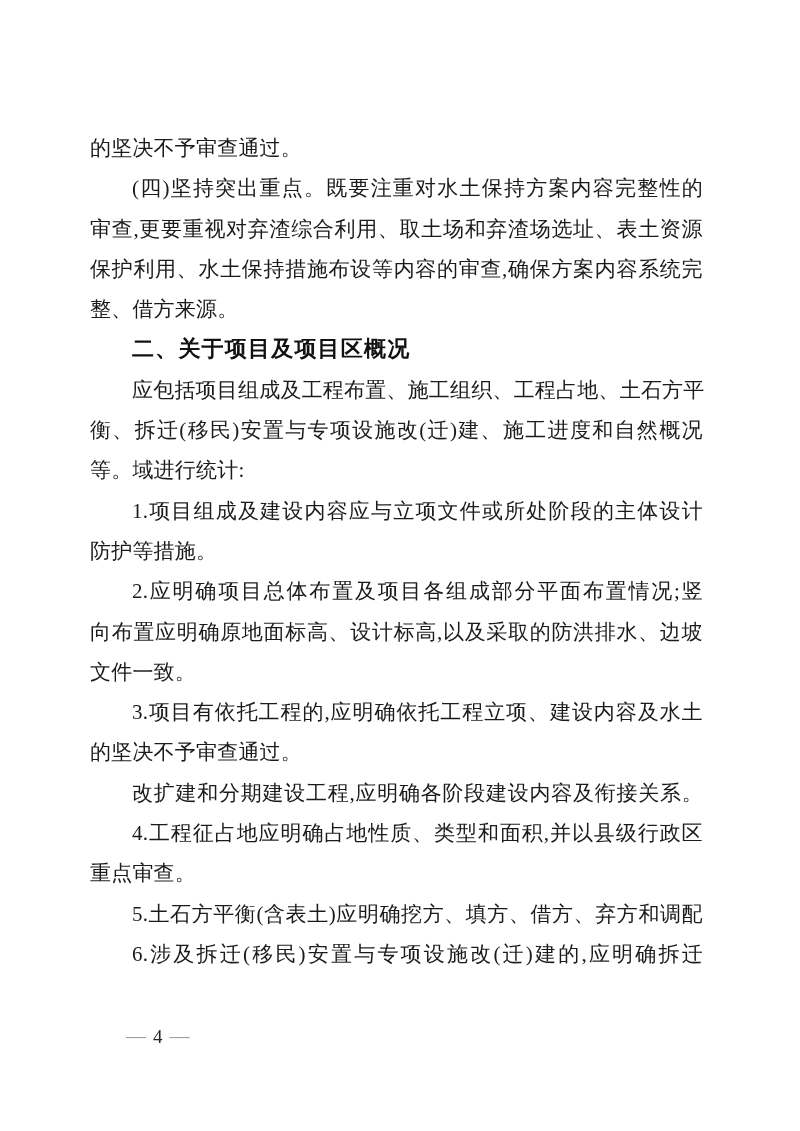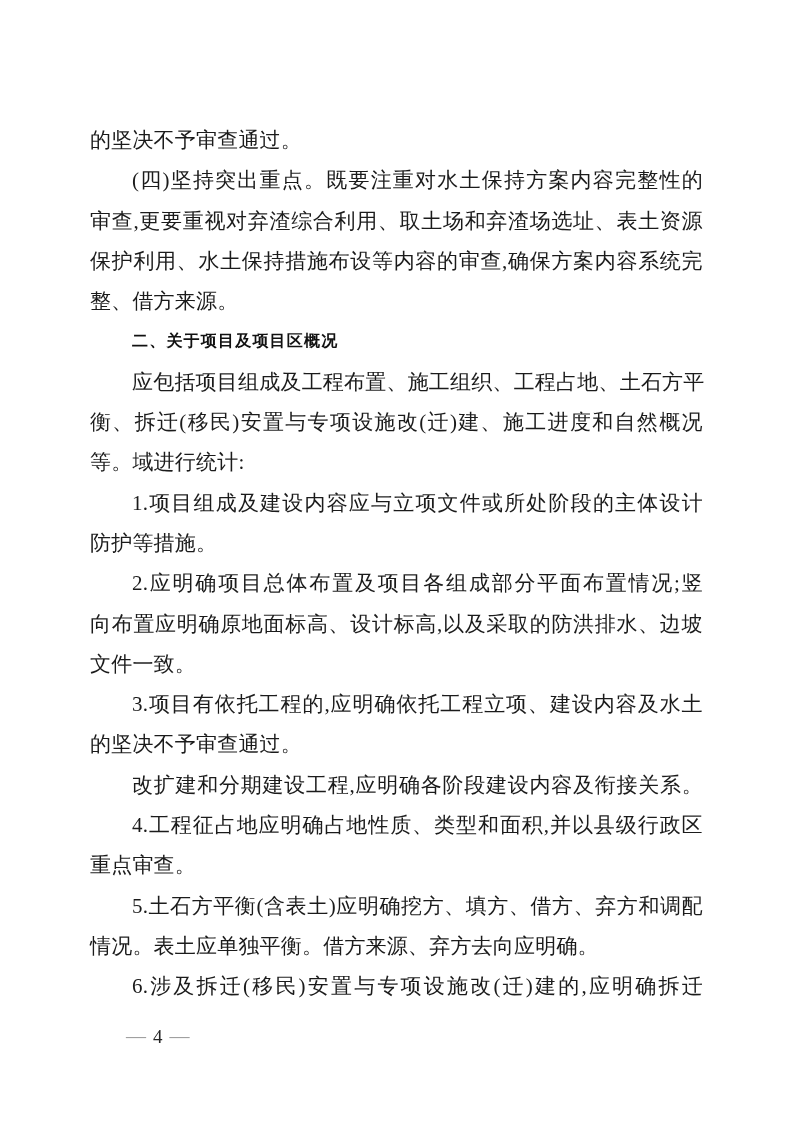--- a/index.html
+++ b/index.html
@@ -12,21 +12,21 @@
     width: 800px;
     height: 1131px;
     background: #ffffff;
     overflow: hidden;
     font-family: "Liberation Serif", "DejaVu Serif", serif;
     color: #1b1b1b;
   }
   .doc {
     position: absolute;
     left: 90px;
-    top: 120px;
+    top: 128px;
     width: 613px;
   }
   .line {
     height: 40.3px;
     line-height: 40.3px;
     font-size: 21px;
     letter-spacing: 0.2px;
     white-space: nowrap;
     text-align: left;
   }
@@ -34,21 +34,21 @@
     display: flex;
     justify-content: space-between;
     align-items: baseline;
   }
   .line.indent {
     padding-left: 42px;
   }
   .line.heading {
     font-family: "DejaVu Sans", "Liberation Sans", sans-serif;
     font-weight: bold;
-    font-size: 16px;
+    font-size: 22px;
     letter-spacing: 1.2px;
     color: #111111;
   }
   .line span {
     display: inline-block;
   }
   .footer {
     position: absolute;
     left: 126px;
     top: 1016px;
@@ -429,21 +429,20 @@
         <span>、</span>
         <span>借</span>
         <span>方</span>
         <span>、</span>
         <span>弃</span>
         <span>方</span>
         <span>和</span>
         <span>调</span>
         <span>配</span>
       </div>
-      <div class="line">情况。表土应单独平衡。借方来源、弃方去向应明确。</div>
       <div class="line full indent">
         <span>6.</span>
         <span>涉</span>
         <span>及</span>
         <span>拆</span>
         <span>迁</span>
         <span>(</span>
         <span>移</span>
         <span>民</span>
         <span>)</span>

